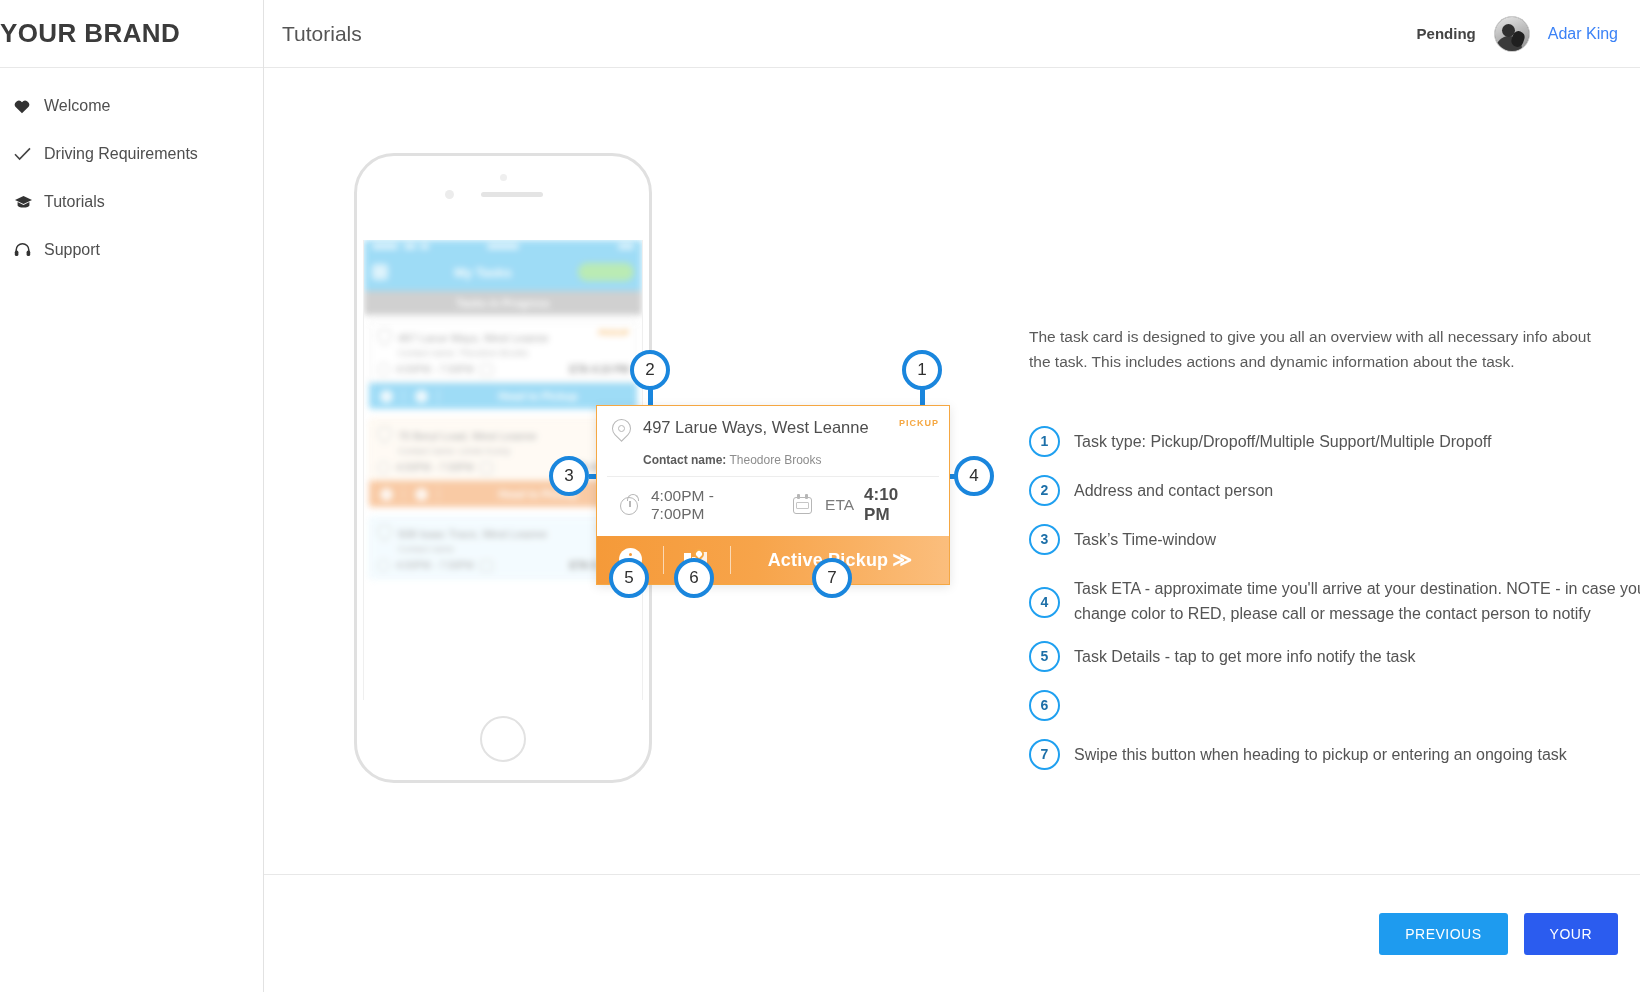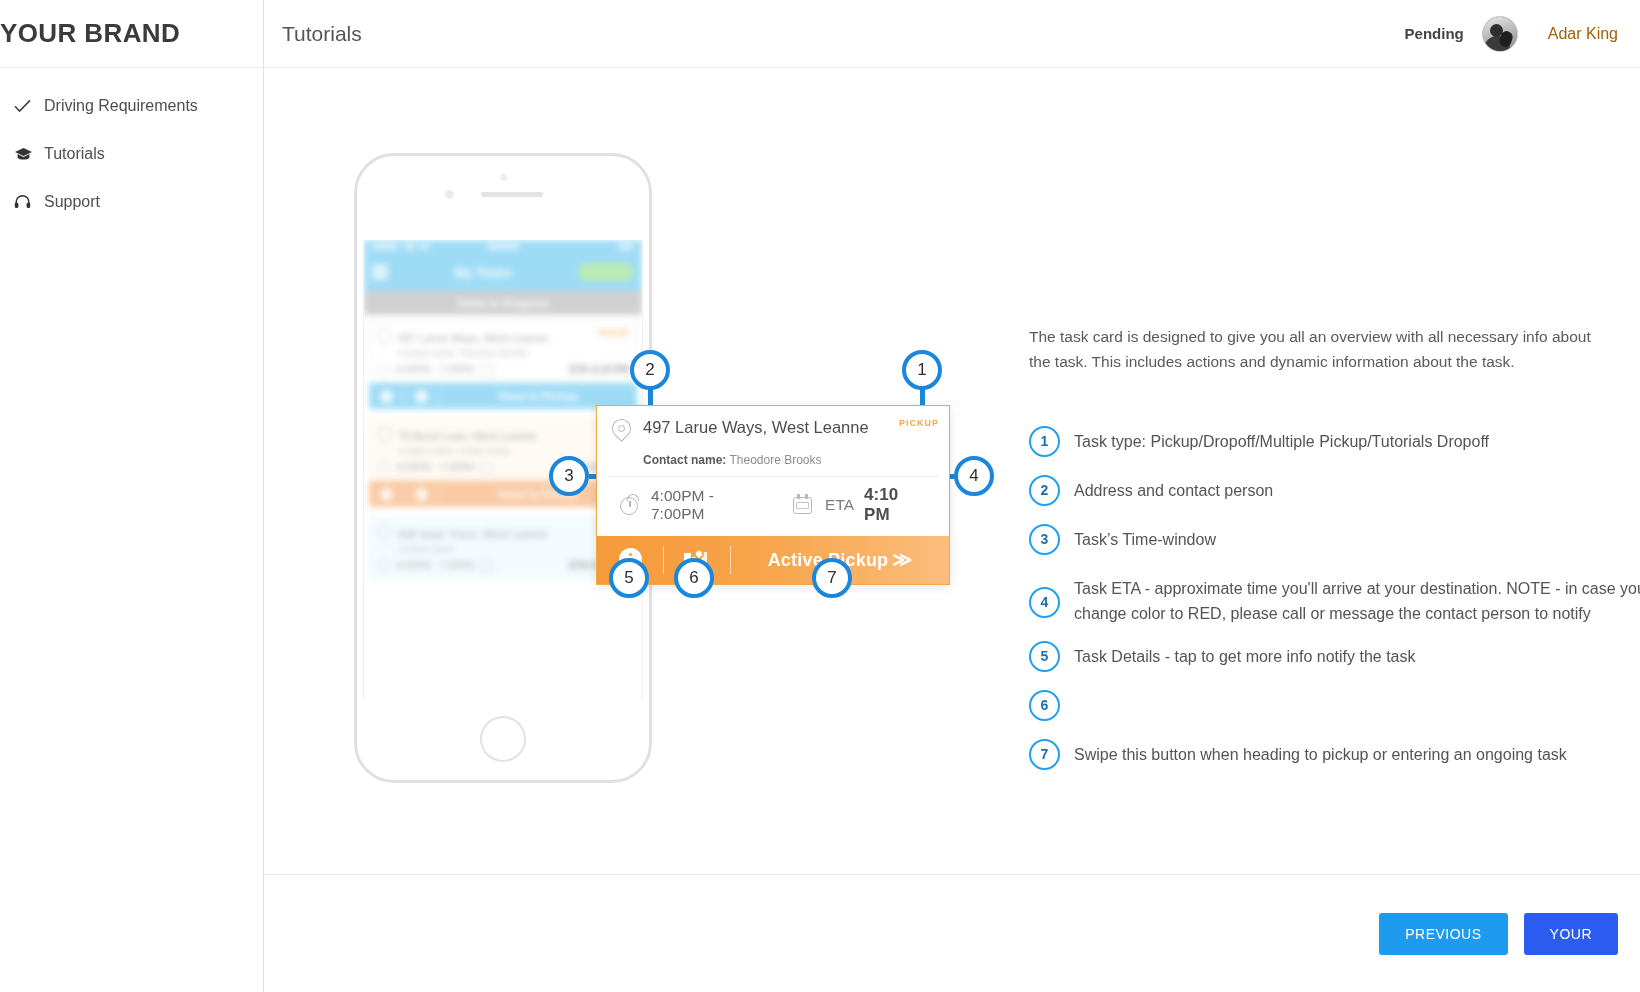--- a/index.html
+++ b/index.html
@@ -59,21 +59,21 @@
   .avatar {
     width:36px; height:36px; border-radius:50%;
     overflow:hidden; position:relative;
     background:#7d7d7d;
     border:1px solid #cfcfcf;
   }
   .avatar .ph-sky { position:absolute; inset:0; background:linear-gradient(160deg,#e8e8e8 0%,#bdbdbd 45%,#8e8e8e 100%); }
   .avatar .ph-head { position:absolute; width:13px; height:13px; border-radius:50%; background:#2f2f2f; left:7px; top:7px; }
   .avatar .ph-body { position:absolute; width:26px; height:18px; border-radius:13px 13px 0 0; background:#3a3a3a; left:1px; top:19px; }
   .avatar .ph-arm { position:absolute; width:12px; height:16px; border-radius:6px; background:#1f1f1f; left:17px; top:14px; transform:rotate(18deg); }
-  .user-name { font-size:16px; color:#a16207;margin-left:12px; }
+  .user-name { font-size:16px; color:#3b82f6; }
 
   
   .content { position:relative; height:806px; }
 
   
   .phone {
     position:absolute; left:90px; top:85px;
     width:298px; height:630px;
     border:3px solid #e0e0e0; border-radius:40px;
     background:#fff;
@@ -240,20 +240,28 @@
 <body>
 
 <div class="app">
 
   <aside class="sidebar">
     <div class="brand">
       <span class="brand-text">YOUR BRAND</span>
     </div>
     <nav class="nav">
 
+      <div class="nav-item">
+        <span class="nav-icon">
+          <svg width="16" height="15" viewBox="0 0 16 15">
+              <path d="M8 14.3 1.4 7.8A4 4 0 0 1 8 3.3a4 4 0 0 1 6.6 4.5z" fill="#333"></path>
+            </svg>
+        </span>
+        <span class="nav-label">Welcome</span>
+      </div>
 
       <div class="nav-item">
         <span class="nav-icon">
           <svg width="17" height="14" viewBox="0 0 17 14">
               <path d="M1 7.3 5.6 12 16 1.4" stroke="#444" stroke-width="1.6" fill="none"></path>
             </svg>
         </span>
         <span class="nav-label">Driving Requirements</span>
       </div>
 
@@ -484,21 +492,21 @@
         <span>7</span>
       </div>
 
       <div class="panel">
         <p class="panel-intro">The task card is designed to give you all an overview with all necessary info about the task. This includes actions and dynamic information about the task.</p>
 
         <div class="list">
 
           <div class="list-item">
             <span class="num">1</span>
-            <span class="list-text">Task type: Pickup/Dropoff/Multiple Pickup/Tutorials Dropoff</span>
+            <span class="list-text">Task type: Pickup/Dropoff/Multiple Support/Multiple Dropoff</span>
           </div>
 
           <div class="list-item">
             <span class="num">2</span>
             <span class="list-text">Address and contact person</span>
           </div>
 
           <div class="list-item">
             <span class="num">3</span>
             <span class="list-text">Task’s Time-window</span>

